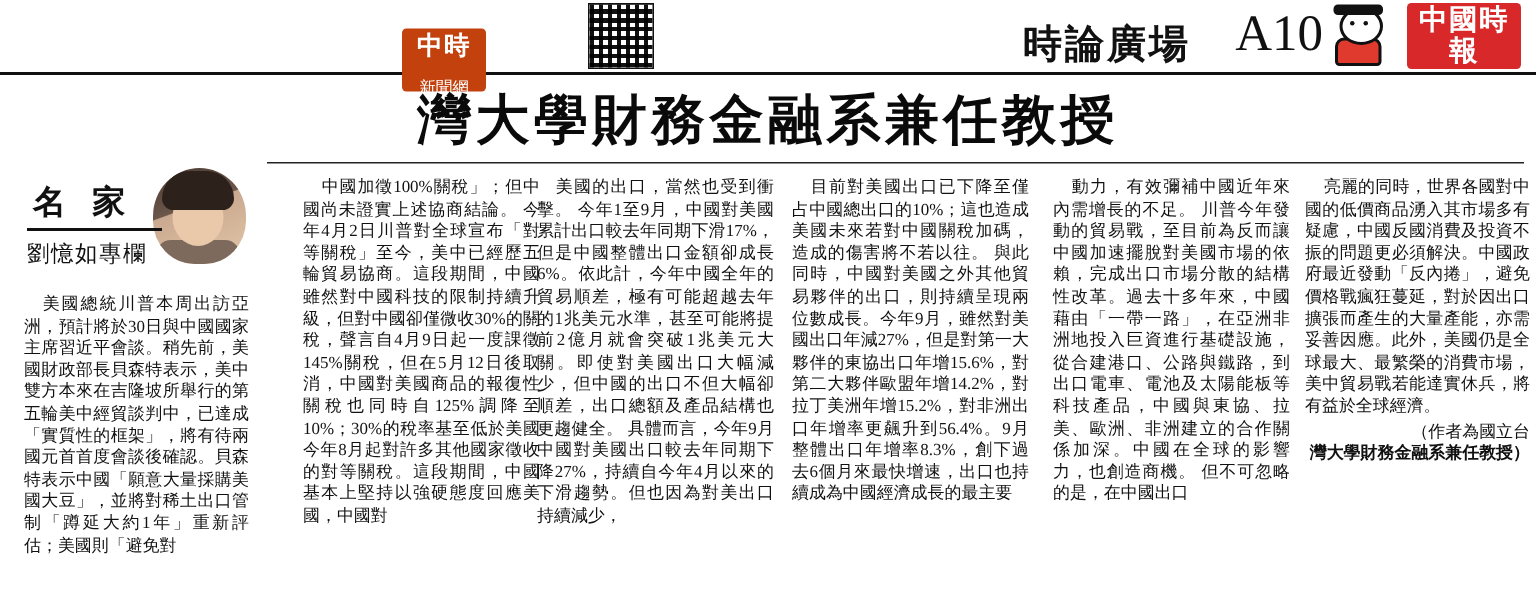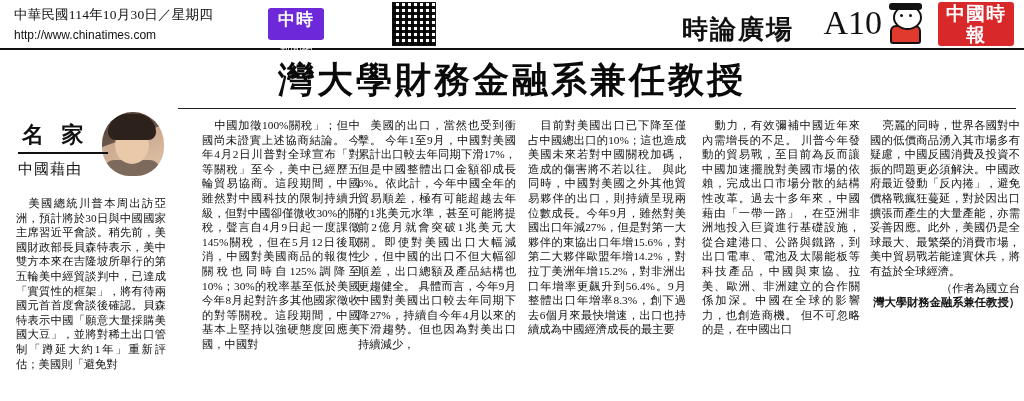--- a/index.html
+++ b/index.html
@@ -41,23 +41,23 @@
   }
   .mh-url {
     font-size: 12px;
     font-family: "Liberation Sans", sans-serif;
     color: #111;
     margin-top: 4px;
     white-space: nowrap;
   }
   .mh-logo {
     position: absolute;
-    left: 268px; top: 8px;
-    width: 56px; height: 32px;
-    background: #6d28d9;
+    left: 268px; top: 19px;
+    width: 56px; height: 42px;
+    background: #c2410c;
     color: #fff;
     border-radius: 3px;
     text-align: center;
     line-height: 1.05;
     padding-top: 3px;
     box-sizing: border-box;
   }
   .mh-logo .l1 { font-size: 17px; font-weight: bold; letter-spacing: 1px; display:block; }
   .mh-logo .l2 { font-size: 11px; display:block; margin-top: 14px; }
   .qr {
@@ -236,24 +236,20 @@
     text-align: right;
   }
   .byline b { font-weight: bold; }
 </style>
 </head>
 <body>
 
 <div id="page">
 
   <div class="masthead">
-    <div class="mh-left">
-      <div class="mh-date">中華民國114年10月30日／星期四</div>
-      <div class="mh-url">http://www.chinatimes.com</div>
-    </div>
 
     <div class="mh-logo">
       <span class="l1">中時</span>
       <span class="l2">新聞網</span>
     </div>
 
     <div class="qr"></div>
 
     <div class="mh-section">時論廣場</div>
     <div class="mh-page">A10</div>
@@ -273,21 +269,21 @@
   <div class="rule-under-head"></div>
 
   <div class="author-box">
     <div class="author-photo">
       <div class="shirt"></div>
       <div class="face"></div>
       <div class="hair"></div>
     </div>
     <div class="author-label">名 家</div>
     <div class="author-underline"></div>
-    <div class="author-name">中國藉由</div>
+    <div class="author-name">劉憶如專欄</div>
   </div>
 
   <div class="columns">
     <div class="col c1">
       <p>美國總統川普本周出訪亞洲，預計將於30日與中國國家主席習近平會談。稍先前，美國財政部長貝森特表示，美中雙方本來在吉隆坡所舉行的第五輪美中經貿談判中，已達成「實質性的框架」，將有待兩國元首首度會談後確認。貝森特表示中國「願意大量採購美國大豆」，並將對稀土出口管制「蹲延大約1年」重新評估；美國則「避免對</p>
     </div>
     <div class="col c2">
       <p>中國加徵100%關稅」；但中國尚未證實上述協商結論。
 今年4月2日川普對全球宣布「對等關稅」至今，美中已經歷五輪貿易協商。這段期間，中國雖然對中國科技的限制持續升級，但對中國卻僅微收30%的關稅，聲言自4月9日起一度課徵145%關稅，但在5月12日後取消，中國對美國商品的報復性關稅也同時自125%調降至10%；30%的稅率基至低於美國今年8月起對許多其他國家徵收的對等關稅。這段期間，中國基本上堅持以強硬態度回應美國，中國對</p>
     </div>

